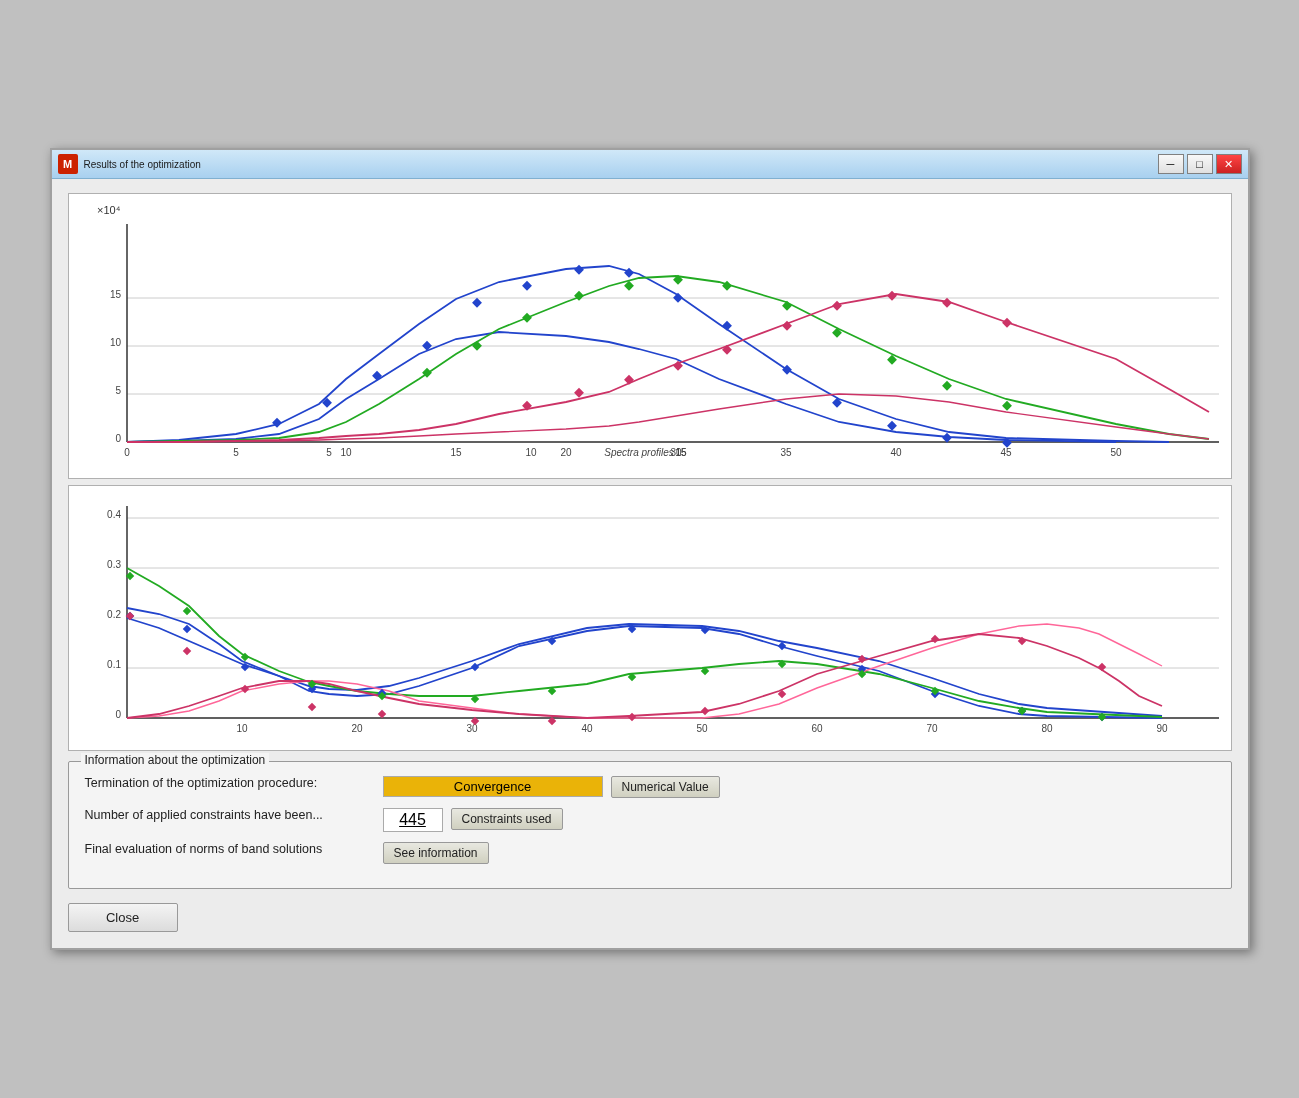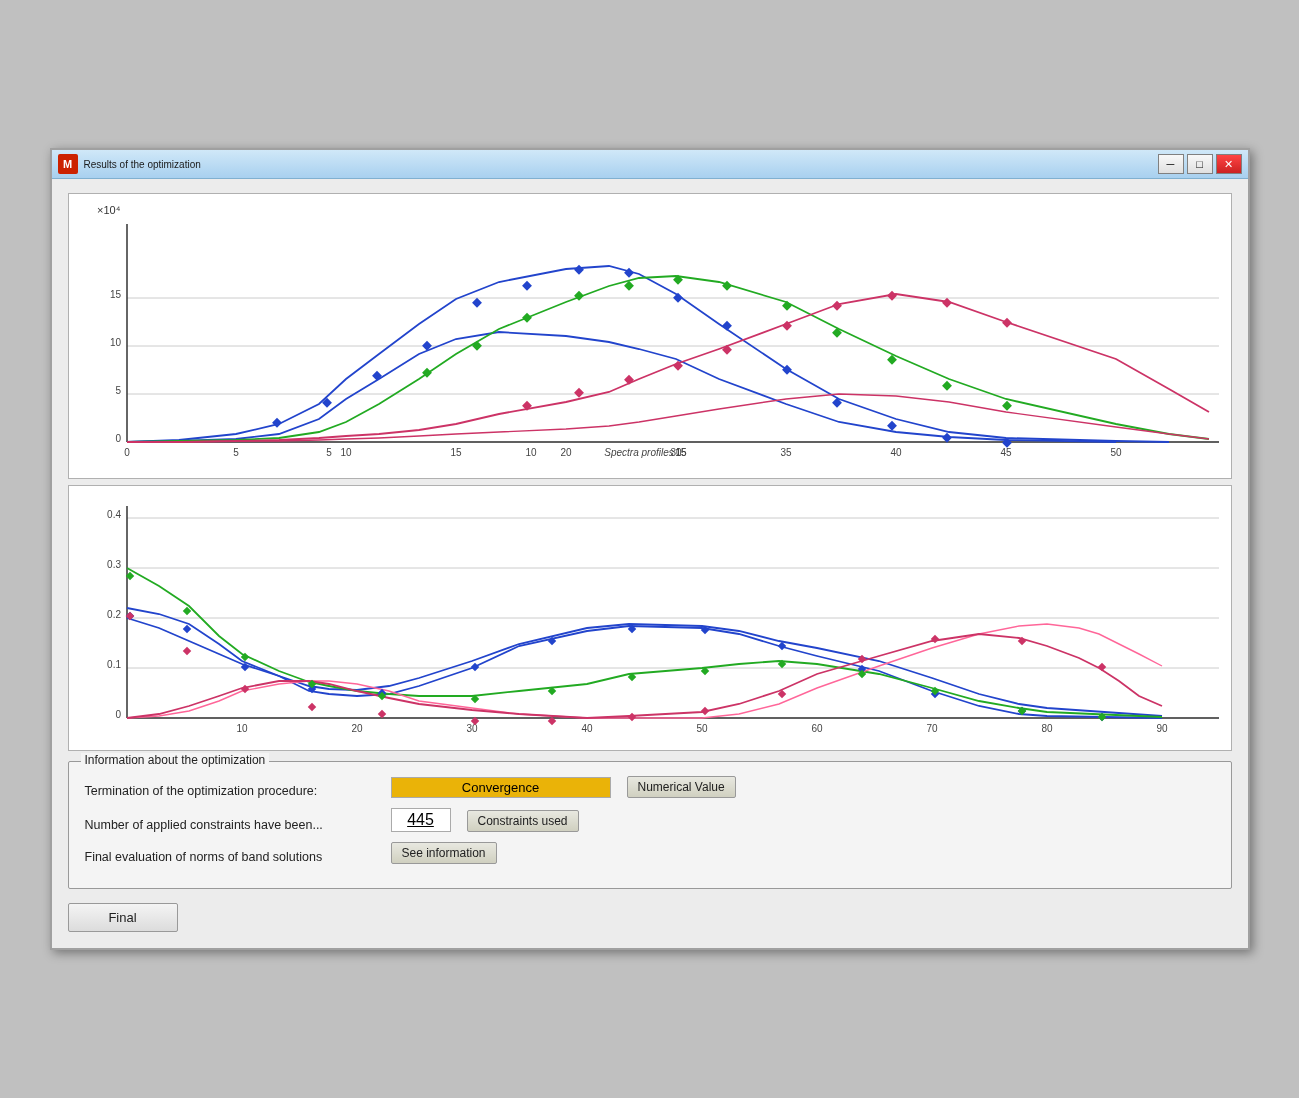--- a/index.html
+++ b/index.html
@@ -103,23 +103,23 @@
       position: absolute;
       top: -9px;
       left: 12px;
       background: #f4f4f4;
       padding: 0 4px;
       font-size: 12px;
       color: #222;
     }
     .info-row {
       display: flex;
-      align-items: flex-end;
+      align-items: flex-start;
       margin-bottom: 10px;
-      gap: 16px;
+      gap: 8px;
     }
     .info-row:last-child {
       margin-bottom: 8px;
     }
     .info-label {
       font-size: 12.5px;
       color: #222;
       min-width: 290px;
     }
     .info-value-box {
@@ -392,17 +392,17 @@
         <button class="info-btn">Constraints used</button>
       </div>
 
       <div class="info-row">
         <span class="info-label">Final evaluation of norms of band solutions</span>
         <button class="info-btn">See information</button>
       </div>
     </div>
 
     <div class="bottom-bar">
-      <button class="bottom-btn">Final</button>
+      <button class="bottom-btn">Close</button>
     </div>
 
   </div>
 </div>
 
 </body></html>

